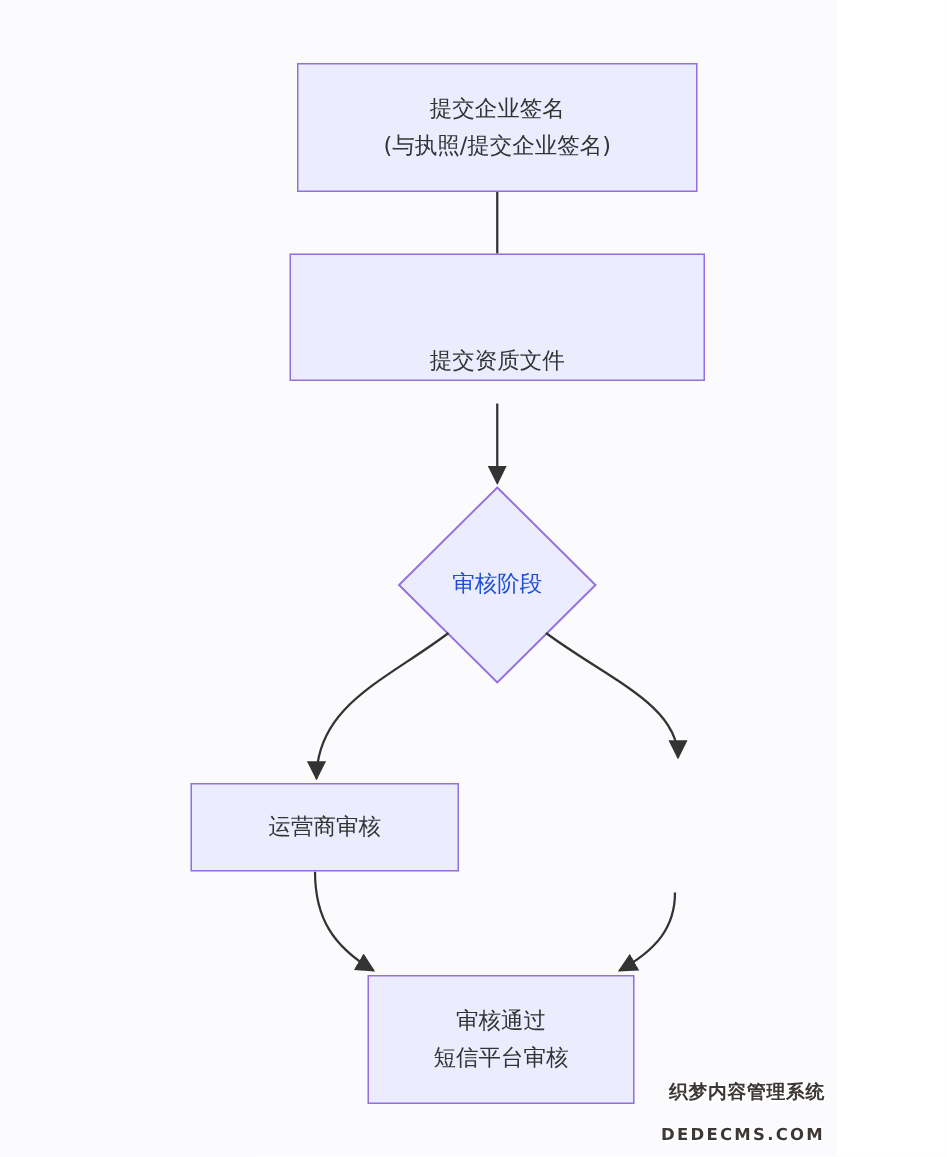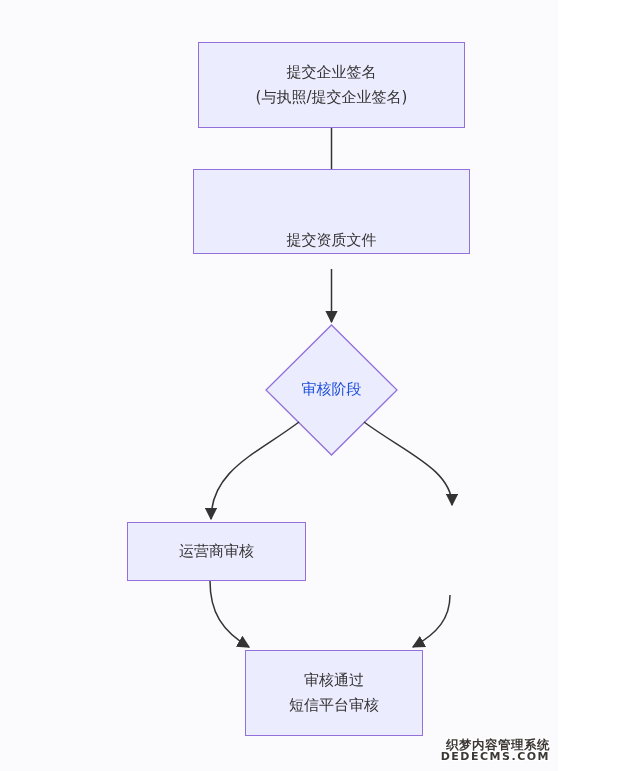--- a/index.html
+++ b/index.html
@@ -67,21 +67,21 @@
   }
   .watermark .wm-line1 {
     font-size: 12.5px;
     letter-spacing: 0.5px;
     text-shadow: -1px -1px 0 #fff, 1px -1px 0 #fff, -1px 1px 0 #fff, 1px 1px 0 #fff,
                  -1px 0 0 #fff, 1px 0 0 #fff, 0 -1px 0 #fff, 0 1px 0 #fff;
   }
   .watermark .wm-line2 {
     font-size: 11px;
     letter-spacing: 1.5px;
-    margin-top: 0;
+    margin-top: 17px;
     text-shadow: -1px -1px 0 #fff, 1px -1px 0 #fff, -1px 1px 0 #fff, 1px 1px 0 #fff,
                  -1px 0 0 #fff, 1px 0 0 #fff, 0 -1px 0 #fff, 0 1px 0 #fff;
   }
   
   .node-a { left: 198px; top: 42px;  width: 267px; height: 86px; }
   .node-b { left: 193px; top: 169px; width: 277px; height: 85px; justify-content: flex-end; }
   .node-d { left: 127px; top: 522px; width: 179px; height: 59px; }
   .node-e { left: 352px; top: 508px; width: 199px; height: 87px; }
   .node-f { left: 245px; top: 650px; width: 178px; height: 86px; }
 </style>

